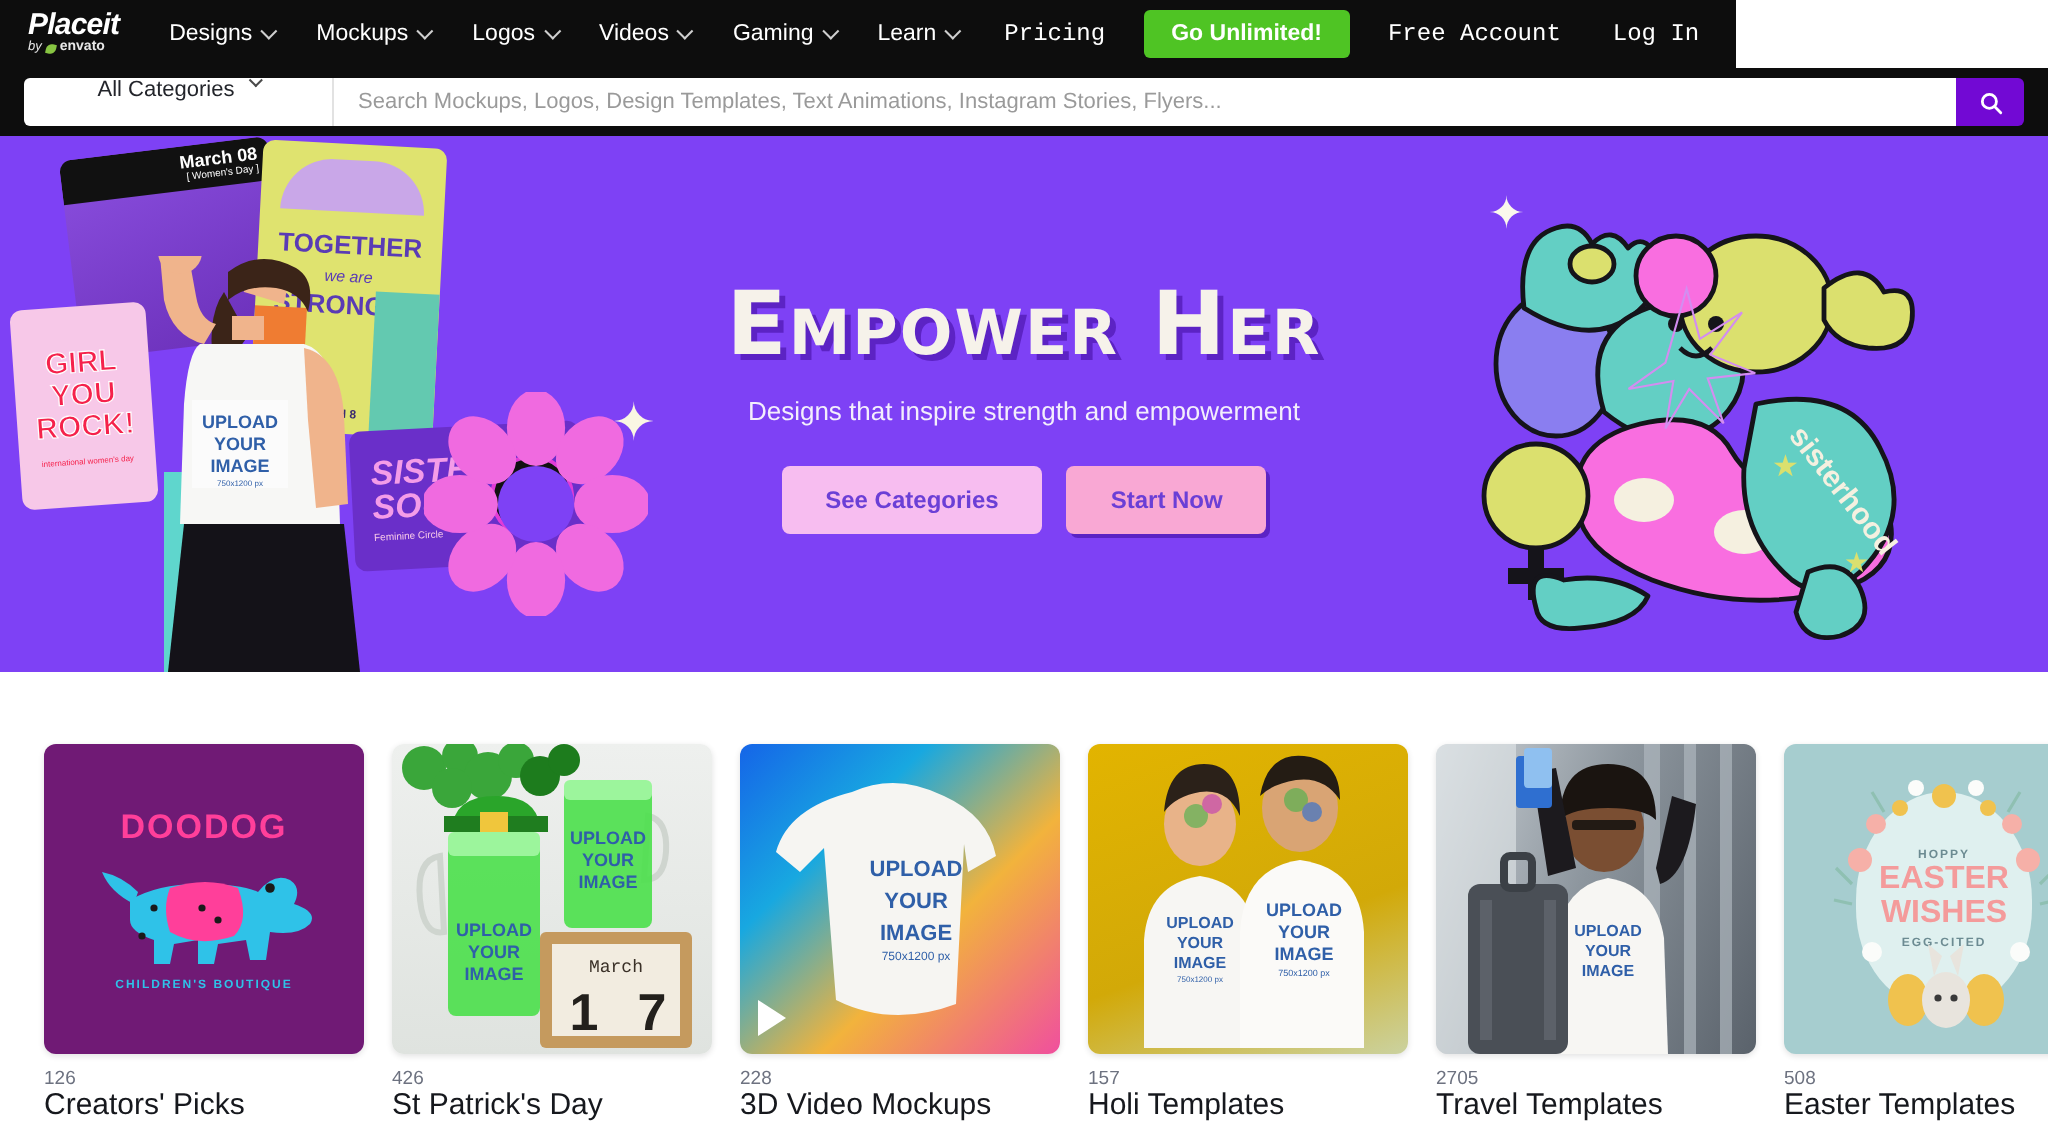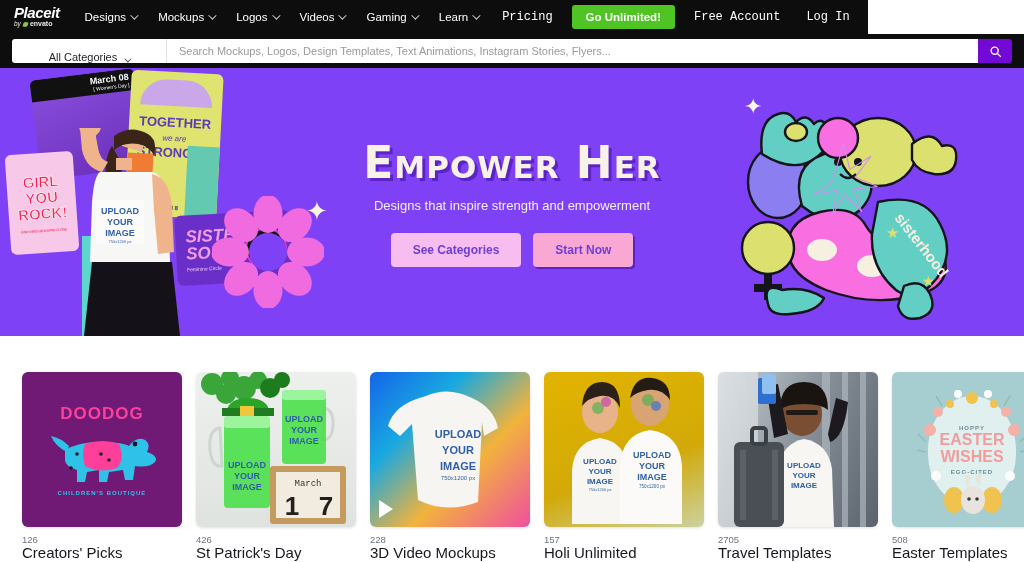--- a/index.html
+++ b/index.html
@@ -66,21 +66,21 @@
   .searchbar {
     position: absolute; top: 34px; left: 0; width: 1024px; height: 34px;
     background: #0d0d0d; display: flex; align-items: center; padding: 0 12px;
   }
   .search-shell {
     display: flex; align-items: center; width: 100%; height: 24px;
   }
   .cat-select {
     background: #ffffff; height: 24px; width: 155px;
     border-radius: 3px 0 0 3px;
-    display: flex; align-items: flex-end; justify-content: center; gap: 7px;
+    display: flex; align-items: flex-start; justify-content: center; gap: 7px;
     font-size: 11px; color: #23252b; cursor: pointer;
     border-right: 1px solid #e2e2e2;
   }
   .cat-select .chev-d {
     width: 5px; height: 5px;
     border-right: 1.2px solid #4a4a4a; border-bottom: 1.2px solid #4a4a4a;
     transform: rotate(45deg) translateY(-2px);
   }
   .search-input-box {
     flex: 1; background: #ffffff; height: 24px;
@@ -541,21 +541,21 @@
             <g opacity="0.65">
               <circle cx="54" cy="36" r="6" fill="#4fb24f"></circle>
                 <circle cx="62" cy="30" r="5" fill="#c23fb2"></circle>
               <circle cx="104" cy="28" r="6" fill="#4fb24f"></circle>
                 <circle cx="112" cy="34" r="5" fill="#2f6fd0"></circle>
             </g>
           </svg>
         </div>
         <div class="tmeta">
           <div class="tcount">157</div>
-          <div class="tname">Holi Unlimited</div>
+          <div class="tname">Holi Templates</div>
         </div>
       </div>
 
       <div class="tcard">
         <div class="thumb th-travel">
           <svg width="160" height="155" viewBox="0 0 160 155">
             <rect x="104" y="0" width="8" height="155" fill="#aeb6bd" opacity="0.7"></rect>
             <rect x="124" y="0" width="6" height="155" fill="#aeb6bd" opacity="0.7"></rect>
             <rect x="142" y="0" width="6" height="155" fill="#aeb6bd" opacity="0.7"></rect>
             <rect x="0" y="0" width="40" height="155" fill="#e3e7ea" opacity="0.6"></rect>

